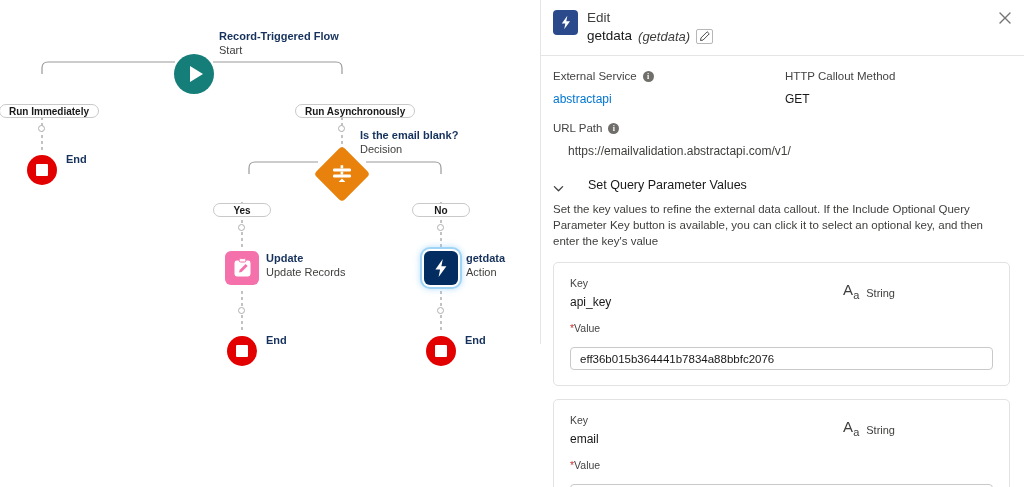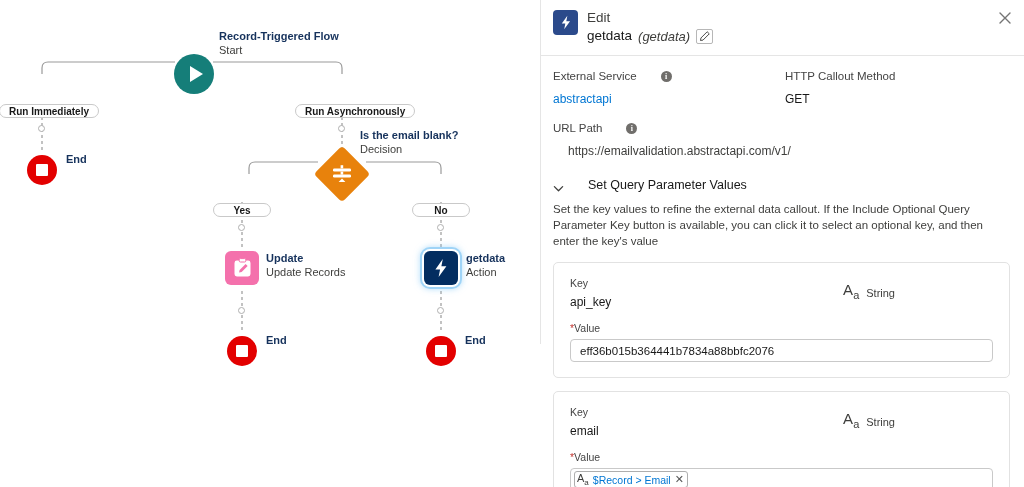--- a/index.html
+++ b/index.html
@@ -127,21 +127,21 @@
   }
   .hdr-divider { height: 1px; background: #e5e5e5; margin: 0; }
 
   .panel-body { padding: 13px 14px 0 12px; }
 
   .fld-grid { display: flex; }
   .fld-col-l { width: 232px; }
   .fld-col-r { flex: 1; }
 
   .fld-label {
-    font-size: 11.5px; color: #444; display: flex; align-items: center; gap: 24px;
+    font-size: 11.5px; color: #444; display: flex; align-items: center; gap: 6px;
     line-height: 15px;
   }
   .info-i {
     width: 11px; height: 11px; border-radius: 50%; background: #706e6b;
     color: #fff; font-size: 8px; line-height: 11px; text-align: center;
     font-weight: bold; display: inline-block; font-family: "Liberation Serif", serif;
   }
   .fld-val { font-size: 12px; color: #181818; margin-top: 8px; line-height: 15px; }
   .fld-val.link { color: #0176d3; cursor: pointer; }
   .fld-val.url { color: #3e3e3c; padding-left: 15px; }
@@ -168,21 +168,21 @@
   .param-key-val { font-size: 12px; color: #181818; margin-top: 5px; line-height: 15px; }
   .param-type { display: flex; align-items: center; gap: 7px; margin-top: 6px; margin-right: 98px; }
   .aa-glyph { font-size: 15px; color: #3e3e3c; line-height: 15px; font-family: "Liberation Sans", sans-serif; }
   .aa-glyph sub { font-size: 11px; }
   .param-type-txt { font-size: 11px; color: #3e3e3c; }
 
   .req-label { margin-top: 12px; font-size: 10.5px; color: #444; line-height: 13px; }
   .req-star { color: #c23934; }
 
   .val-input {
-    margin-top: 4px; height: 23px;
+    margin-top: 12px; height: 23px;
     border: 1px solid #c9c9c9; border-radius: 4px;
     background: #fff;
     display: flex; align-items: center;
     padding: 0 9px;
     font-size: 11.5px; color: #181818;
   }
   .val-input.chipbox { padding: 0 3px; }
   .chip {
     display: inline-flex; align-items: center; gap: 4px;
     border: 1px solid #aeaeae; border-radius: 3px;

